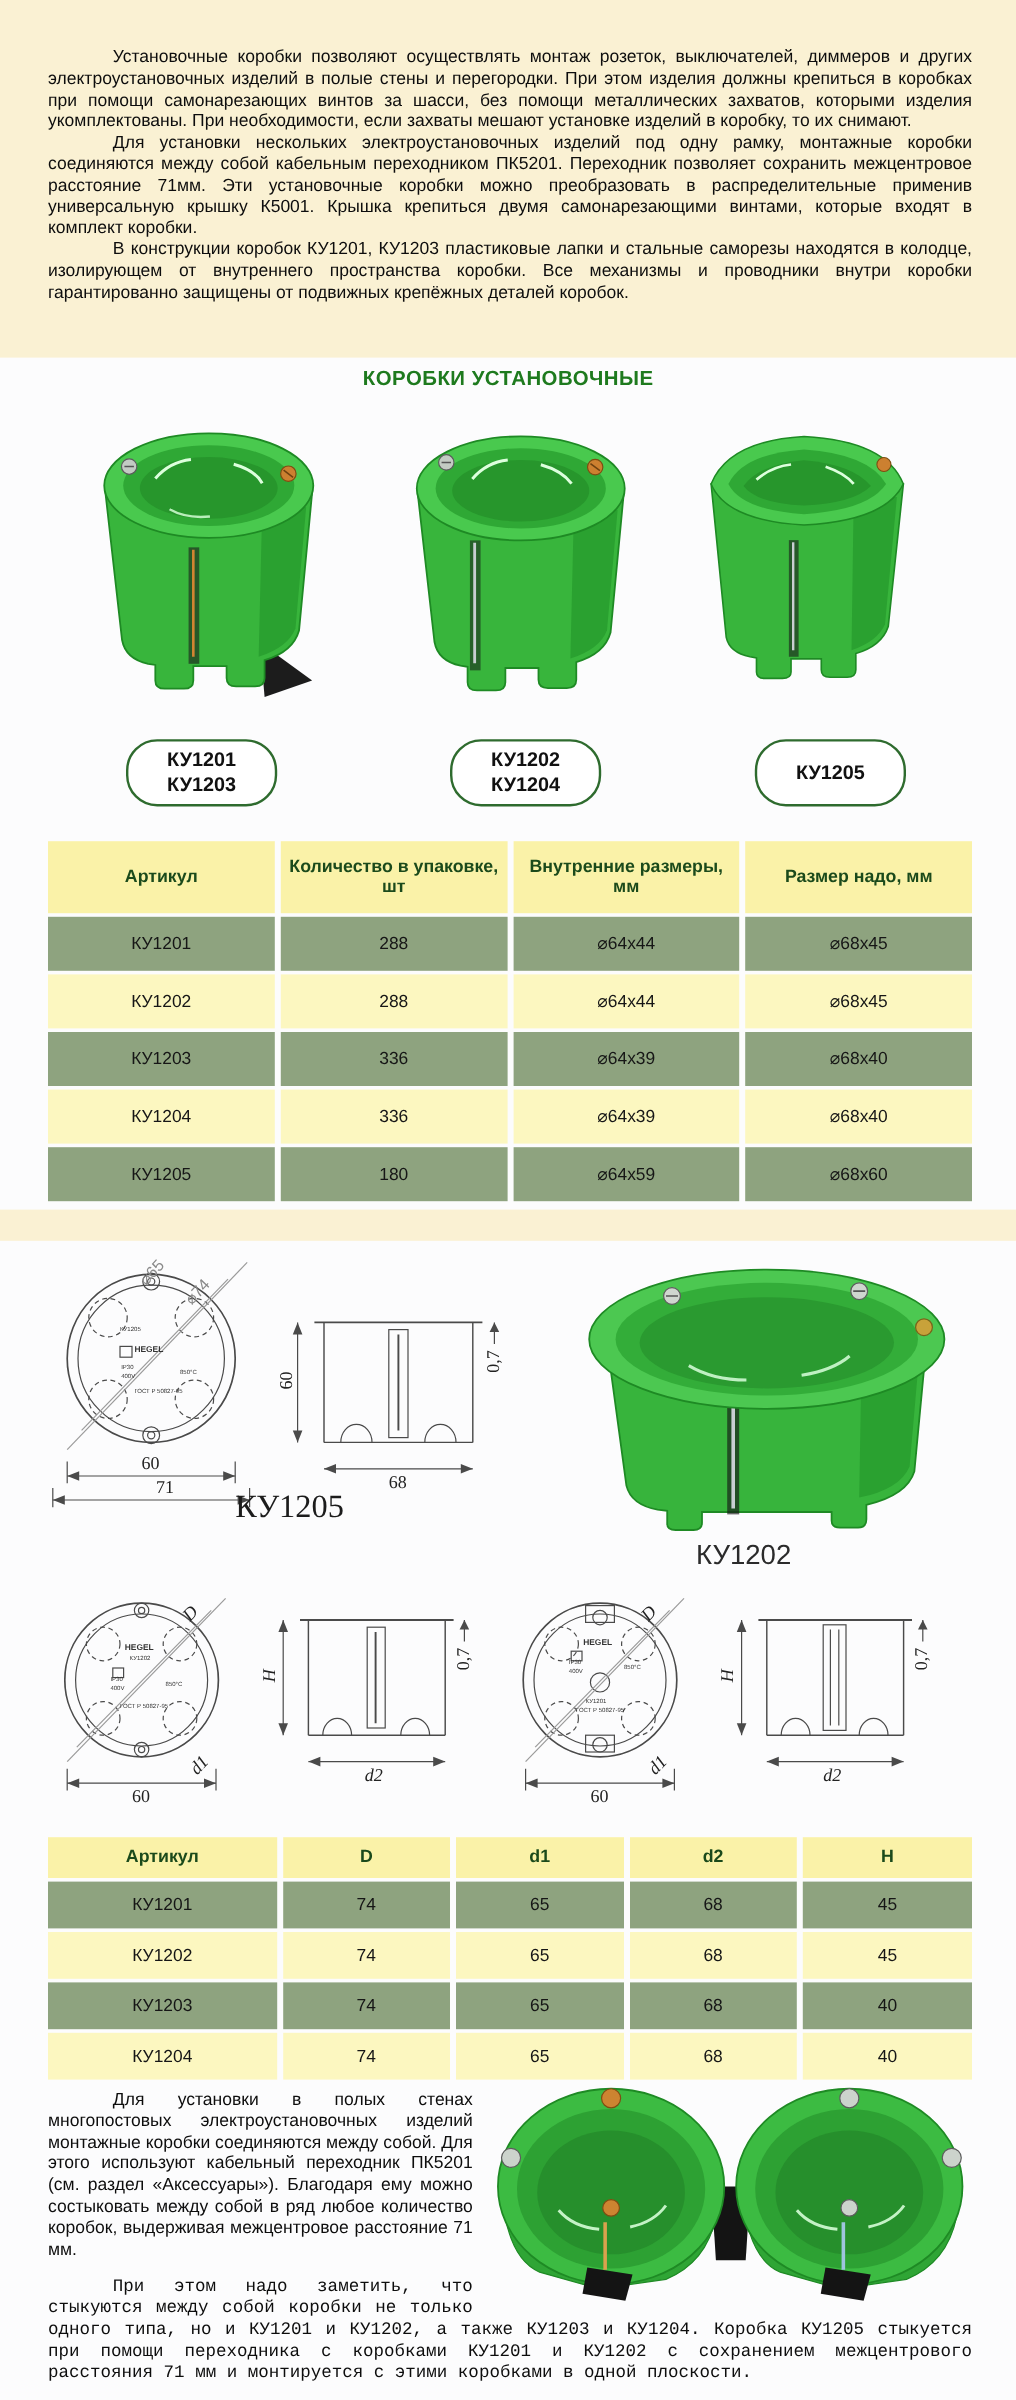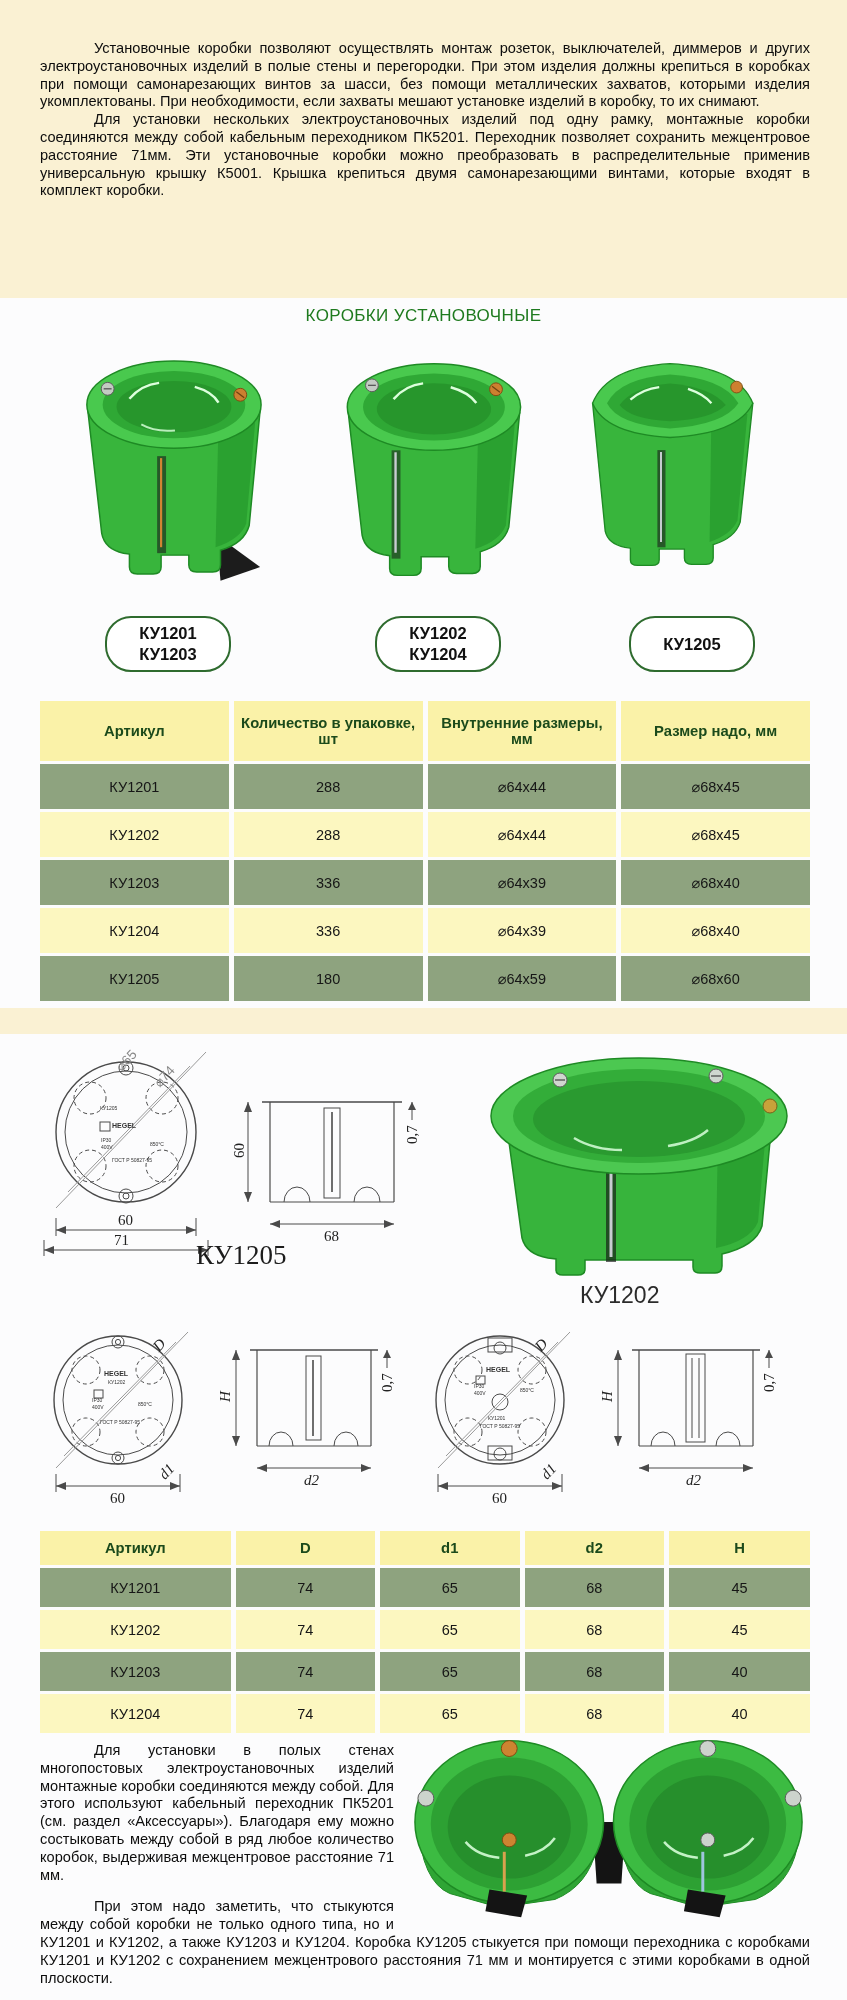--- a/index.html
+++ b/index.html
@@ -15,21 +15,21 @@
   
   #intro{position:absolute;top:40px;left:40px;width:770px;}
   #intro p, #bottom-text p{
     margin:0;text-align:justify;text-indent:54px;
     font-size:14.6px;line-height:17.8px;color:#0d0d0d;
   }
 
   
   .sec-title{
     position:absolute;top:8px;left:0;width:100%;text-align:center;
-    font-size:17px;font-weight:normal;color:#1e7a1e;letter-spacing:.4px;
+    font-size:17px;font-weight:bold;color:#1e7a1e;letter-spacing:.4px;
   }
 
   
   .photo{position:absolute;}
   .pill{
     position:absolute;top:318px;width:122px;height:52px;
     border:2px solid #2e6b2e;border-radius:26px;background:#fff;
     display:flex;flex-direction:column;align-items:center;justify-content:center;
     font-weight:bold;font-size:16.5px;line-height:21px;color:#111;
   }
@@ -58,29 +58,30 @@
   .rot-diag{transform:rotate(-47deg);transform-origin:left bottom;}
   .rot-vert{transform:rotate(-90deg);transform-origin:center center;display:inline-block;}
   .micro{position:absolute;color:#333;font-size:5px;line-height:5.5px;font-family:"Liberation Sans",sans-serif;}
   .micro.brand{font-size:7px;font-weight:bold;}
   .cap-serif{position:absolute;font-family:"Liberation Serif",serif;font-size:27px;color:#1c1c1c;}
   .cap-sans{position:absolute;font-family:"Liberation Sans",sans-serif;font-size:23px;color:#2b2b2b;}
 
   
   #bottom-text{position:absolute;top:708px;left:40px;width:770px;}
   #bottom-duo{float:right;width:402px;height:188px;margin:-10px 0 6px 14px;}
-  #bottom-text p.second{margin-top:14px;}
+  #bottom-text p.second{margin-top:14px;font-family:Liberation Mono, monospace;}
   .st{stroke:#4a4a4a;fill:none;}
 </style>
 </head>
 <body>
 
 <div id="intro">
   <p>Установочные коробки позволяют осуществлять монтаж розеток, выключателей, диммеров и других электроустановочных изделий в полые стены и перегородки. При этом изделия должны крепиться в коробках при помощи самонарезающих винтов за шасси, без помощи металлических захватов, которыми изделия укомплектованы. При необходимости, если захваты мешают установке изделий в коробку, то их снимают.</p>
   <p>Для установки нескольких электроустановочных изделий под одну рамку, монтажные коробки соединяются между собой кабельным переходником ПК5201. Переходник позволяет сохранить межцентровое расстояние 71мм. Эти установочные коробки можно преобразовать в распределительные применив универсальную крышку К5001. Крышка крепиться двумя самонарезающими винтами, которые входят в комплект коробки.</p>
+  <p>В конструкции коробок КУ1201, КУ1203 пластиковые лапки и стальные саморезы находятся в колодце, изолирующем от внутреннего пространства коробки. Все механизмы и проводники внутри коробки гарантированно защищены от подвижных крепёжных деталей коробок.</p>
 </div>
 
 <div id="panel1" class="panel">
 
   <div class="sec-title">КОРОБКИ УСТАНОВОЧНЫЕ</div>
 
   <div class="photo" style="left:72px;top:40px;width:198px;height:262px;">
     <svg width="198" height="262" viewBox="0 0 200 262">
       <path d="M146 198 L190 230 L150 244 Z" fill="#1c1c1c"></path>
       <path d="M16 72 L30 196 Q33 212 52 216 L58 217 L58 230 Q58 237 66 237 L82 237 Q90 237 90 230 L90 218 L118 218 L118 228 Q118 235 126 235 L142 235 Q150 235 150 228 L150 213 Q174 206 179 188 L190 72 Z" fill="#38b53c" stroke="#1e8a24" stroke-width="1.5"></path>
@@ -220,21 +221,21 @@
       <polygon points="158,190 148,186 148,194" fill="#4a4a4a"></polygon>
       <line x1="6" y1="200" x2="6" y2="216" class="st"></line>
       <line x1="170" y1="200" x2="170" y2="216" class="st"></line>
       <line x1="6" y1="210" x2="170" y2="210" class="st"></line>
       <polygon points="6,210 16,206 16,214" fill="#4a4a4a"></polygon>
       <polygon points="170,210 160,206 160,214" fill="#4a4a4a"></polygon>
     </svg>
     <span class="dlabel gray rot-diag" style="left:86px;top:18px;">⌀65</span>
     <span class="dlabel gray rot-diag" style="left:124px;top:34px;">⌀74</span>
     <span class="dlabel num" style="left:80px;top:172px;">60</span>
-    <span class="dlabel num" style="left:76px;top:192px;text-align:right;">71</span>
+    <span class="dlabel num" style="left:92px;top:192px;text-align:right;">71</span>
     <span class="micro" style="left:62px;top:66px;">КУ1205</span>
     <span class="micro brand" style="left:74px;top:83px;">HEGEL</span>
     <span class="micro" style="left:63px;top:98px;">IP30</span>
     <span class="micro" style="left:63px;top:105px;">400V</span>
     <span class="micro" style="left:112px;top:102px;">850°C</span>
     <span class="micro" style="left:74px;top:118px;">ГОСТ Р 50827-95</span>
   </div>
 
   <div class="tdraw" style="left:238px;top:46px;width:185px;height:180px;">
     <svg width="185" height="180" viewBox="0 0 185 180">

